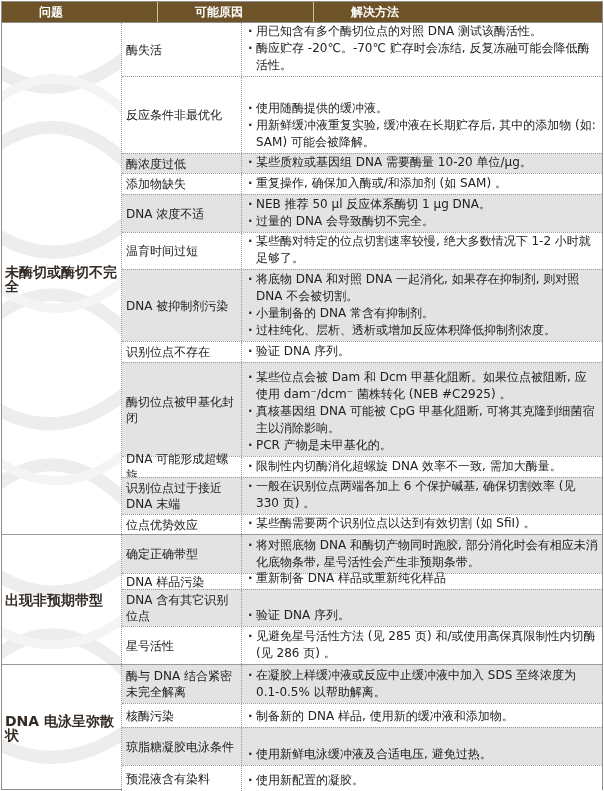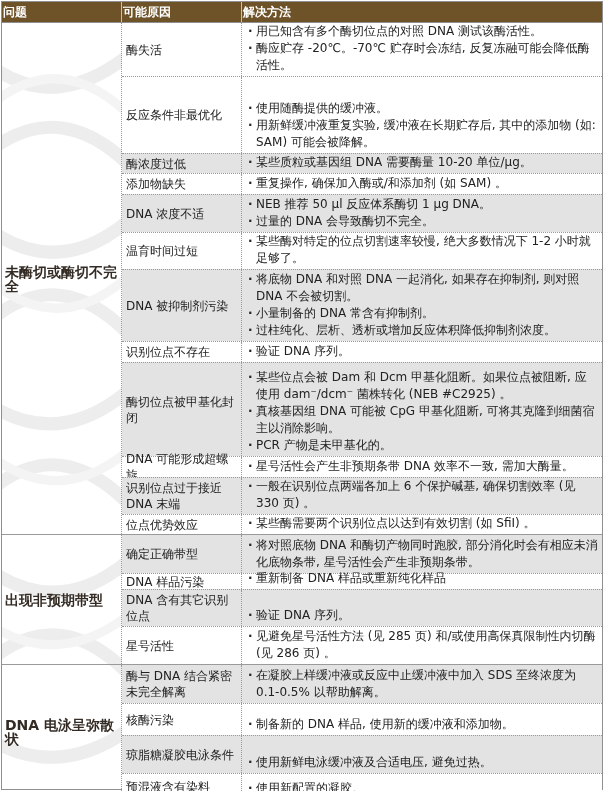--- a/index.html
+++ b/index.html
@@ -2,21 +2,21 @@
 <html><head>
 <meta charset="utf-8">
 <style>
   * { box-sizing: border-box; margin: 0; padding: 0; }
   body { margin: 0; background: #fff; font-family: "DejaVu Sans", sans-serif; }
   .page { width: 604px; height: 791px; background: #fff; overflow: hidden; }
   .tbl { width: 602px; height: 789px; margin: 1px; border: 1px solid #8f8f8f; background: #fff; }
 
   
   .hdr { display: flex; height: 21px; background: #6E5228; border-bottom: 1px solid #8f8f8f; }
-  .hc { color: #fff; font-size: 12px; font-weight: bold; line-height: 20px; padding-left: 1px; }
+  .hc { color: #fff; font-size: 12px; font-weight: bold; line-height: 20px; padding-left: 1px; margin-left: 36px; }
   .hc.c1 { width: 120px; border-right: 1px solid #cdbfa5; }
   .hc.c2 { width: 120px; border-right: 1px solid #cdbfa5; }
   .hc.c3 { flex: 1; }
 
   
   .tbody { position: relative; }
   .wm { position: absolute; left: 0; top: 0; width: 120px; height: 767px; }
   .sec { display: flex; position: relative; background: transparent; }
   .sec + .sec { border-top: 1px solid #9a9a9a; }
   .pcell { width: 120px; border-right: 1px dotted #9a9a9a; display: flex; align-items: center; padding-left: 3px; background: transparent; }
@@ -139,21 +139,21 @@
             <div class="sol">
               <div class="b">某些位点会被 Dam 和 Dcm 甲基化阻断。如果位点被阻断, 应使用 dam⁻/dcm⁻ 菌株转化 (NEB #C2925) 。</div>
               <div class="b">真核基因组 DNA 可能被 CpG 甲基化阻断, 可将其克隆到细菌宿主以消除影响。</div>
               <div class="b">PCR 产物是未甲基化的。</div>
             </div>
           </div>
 
           <div class="row" style="height:21px">
             <div class="cause">DNA 可能形成超螺旋</div>
             <div class="sol">
-              <div class="b">星号活性会产生非预期条带 DNA 效率不一致, 需加大酶量。</div>
+              <div class="b">限制性内切酶消化超螺旋 DNA 效率不一致, 需加大酶量。</div>
             </div>
           </div>
 
           <div class="row alt" style="height:37px">
             <div class="cause">识别位点过于接近 DNA 末端</div>
             <div class="sol">
               <div class="b">一般在识别位点两端各加上 6 个保护碱基, 确保切割效率 (见 330 页) 。</div>
             </div>
           </div>
 
@@ -210,21 +210,21 @@
         </div>
         <div class="rows">
 
           <div class="row alt" style="height:38px">
             <div class="cause">酶与 DNA 结合紧密未完全解离</div>
             <div class="sol">
               <div class="b">在凝胶上样缓冲液或反应中止缓冲液中加入 SDS 至终浓度为 0.1-0.5% 以帮助解离。</div>
             </div>
           </div>
 
-          <div class="row" style="height:32px">
+          <div class="row" style="height:24px">
             <div class="cause">核酶污染</div>
             <div class="sol">
               <div class="b">制备新的 DNA 样品, 使用新的缓冲液和添加物。</div>
             </div>
           </div>
 
           <div class="row alt" style="height:38px">
             <div class="cause">琼脂糖凝胶电泳条件</div>
             <div class="sol">
               <div class="b">使用新鲜电泳缓冲液及合适电压, 避免过热。</div>

